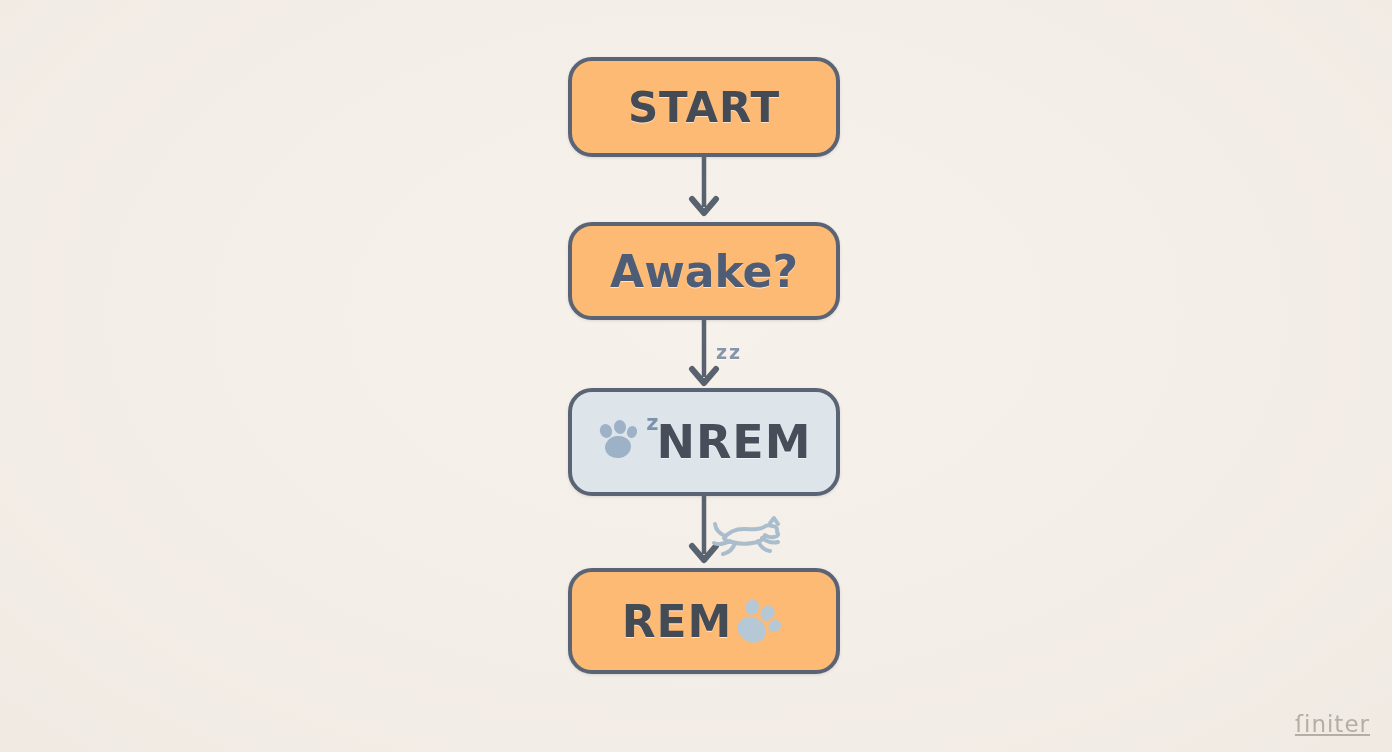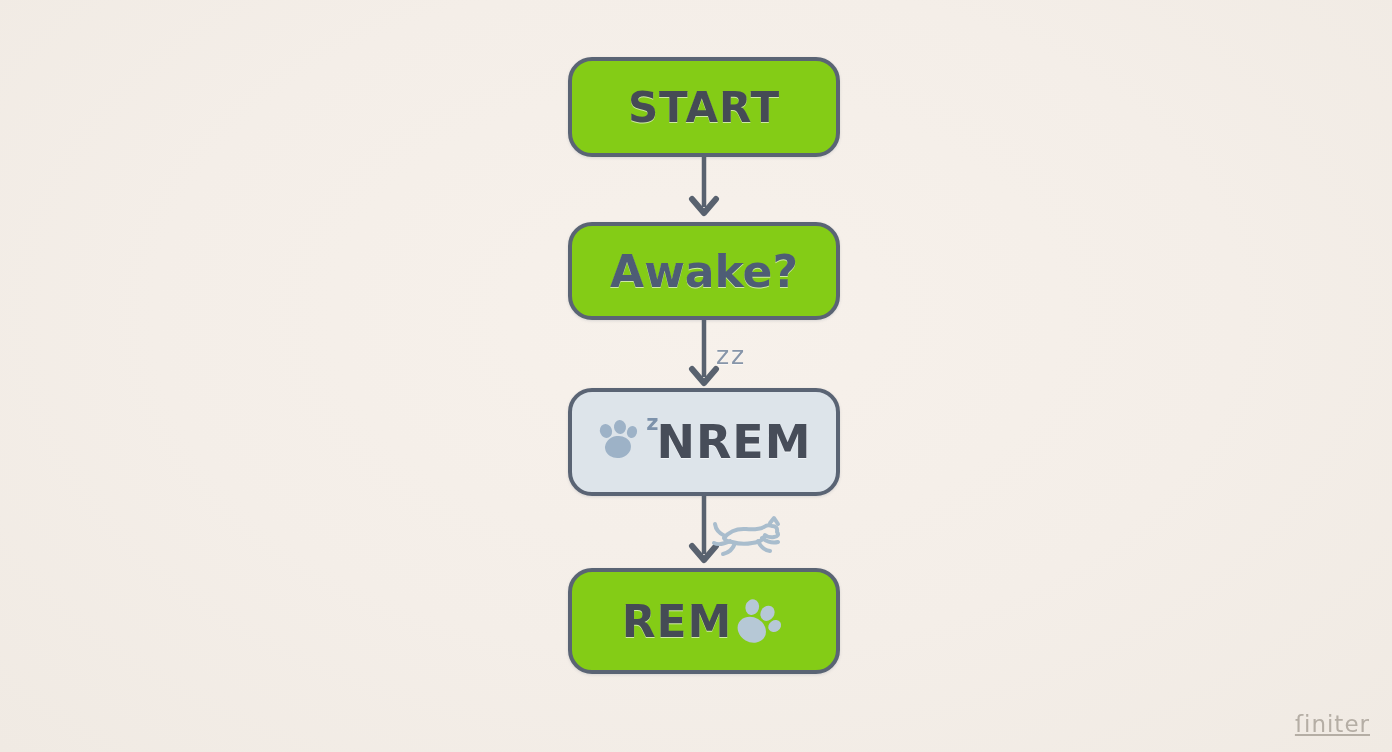--- a/index.html
+++ b/index.html
@@ -4,21 +4,21 @@
 <style>
   html,body{margin:0;padding:0;}
   body{
     width:1392px;height:752px;position:relative;overflow:hidden;
     font-family:"DejaVu Sans","Liberation Sans",sans-serif;
     background:radial-gradient(ellipse at 50% 42%, #f7f1eb 0%, #f4eee8 55%, #f0eae3 100%);
   }
   .canvas{position:absolute;inset:0;}
   .node{
     position:absolute;left:568px;width:272px;
-    background:#84cc16;
+    background:#fdba74;
     border:4px solid #5a6474;
     border-radius:24px;
     box-sizing:border-box;
     display:flex;align-items:center;justify-content:center;
     box-shadow:0 1px 3px rgba(90,100,116,0.18);
   }
   .node .label{
     font-weight:bold;color:#454b55;
     font-size:42px;letter-spacing:1px;
     text-shadow:0 1px 0 rgba(255,255,255,0.6);
@@ -29,21 +29,21 @@
   #node-nrem{top:388px;height:108px;background:#dde4ea;}
   #node-nrem .label{font-size:46px;color:#474d59;}
   #node-rem{top:568px;height:106px;}
   #node-rem .label{font-size:44px;}
   .arrow{position:absolute;left:664px;width:80px;overflow:visible;}
   #arrow-1{top:157px;height:61px;}
   #arrow-2{top:320px;height:68px;}
   #arrow-3{top:496px;height:70px;}
   .edge-label-zz{
     position:absolute;left:716px;top:341px;
-    font-weight:normal;font-size:25px;color:#8795a9;
+    font-weight:bold;font-size:19px;color:#8795a9;
     letter-spacing:2px;
     text-shadow:0 1px 0 rgba(255,255,255,0.5);
   }
   .dog-icon{position:absolute;left:708px;top:514px;}
   .pawz-wrap{position:relative;margin-right:14px;display:inline-block;}
   .pawz-wrap .paw-z{
     position:absolute;top:-8px;right:-16px;
     font-weight:bold;font-size:21px;color:#7d92ab;
   }
   .rem-paw{margin-left:2px;transform:rotate(38deg) translateY(4px);}

